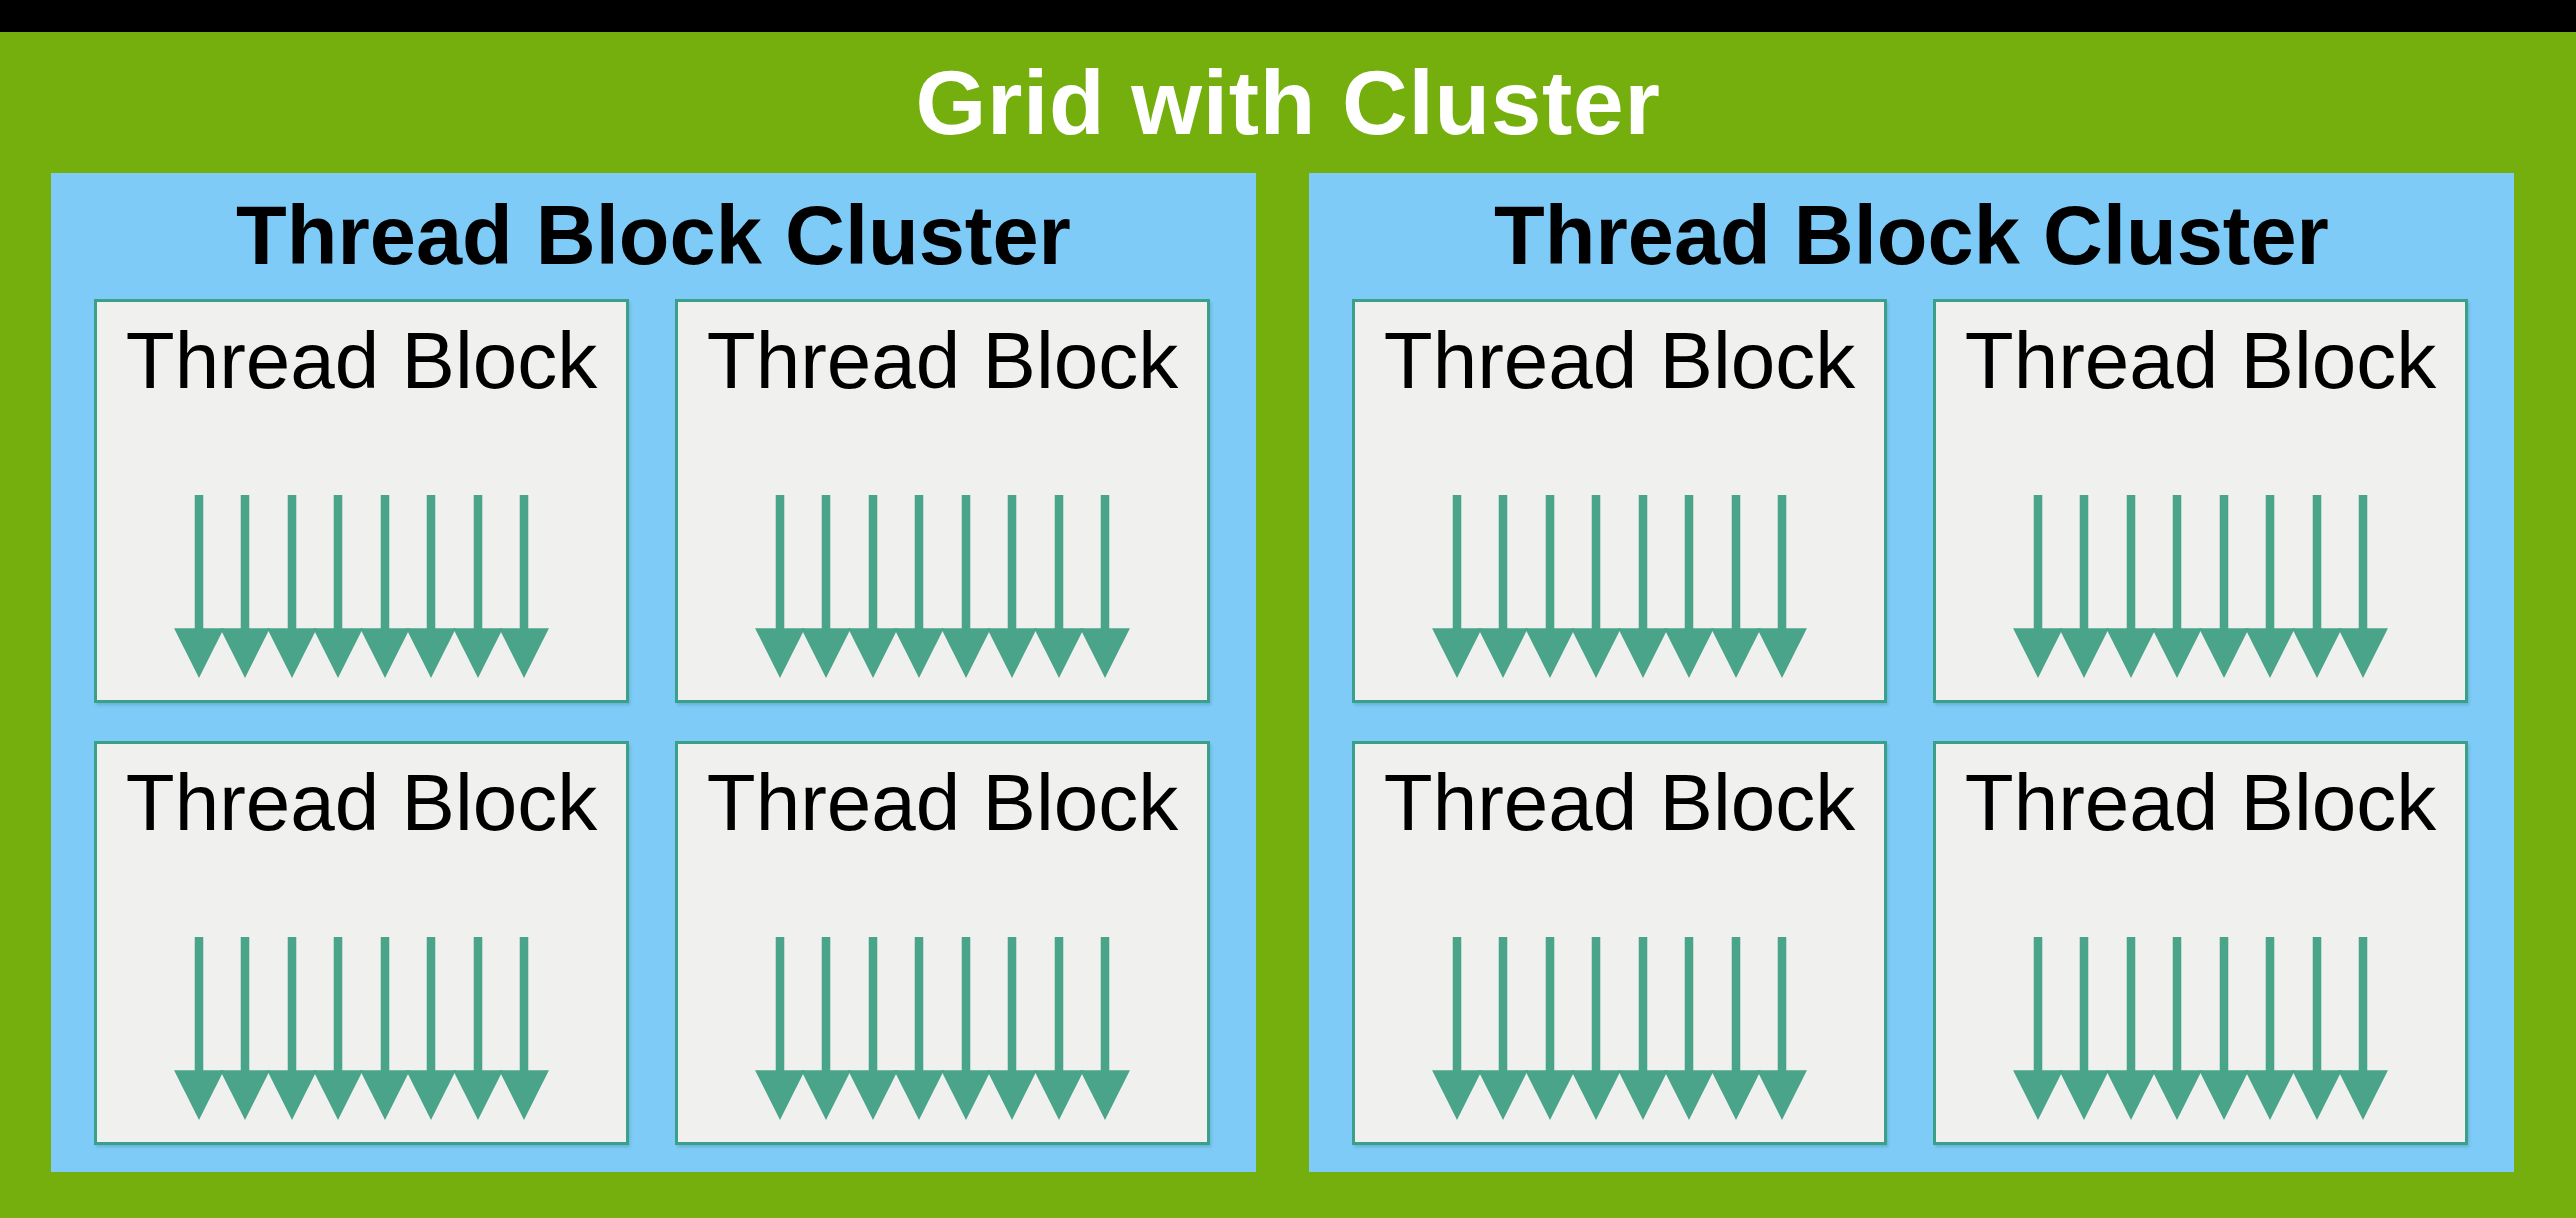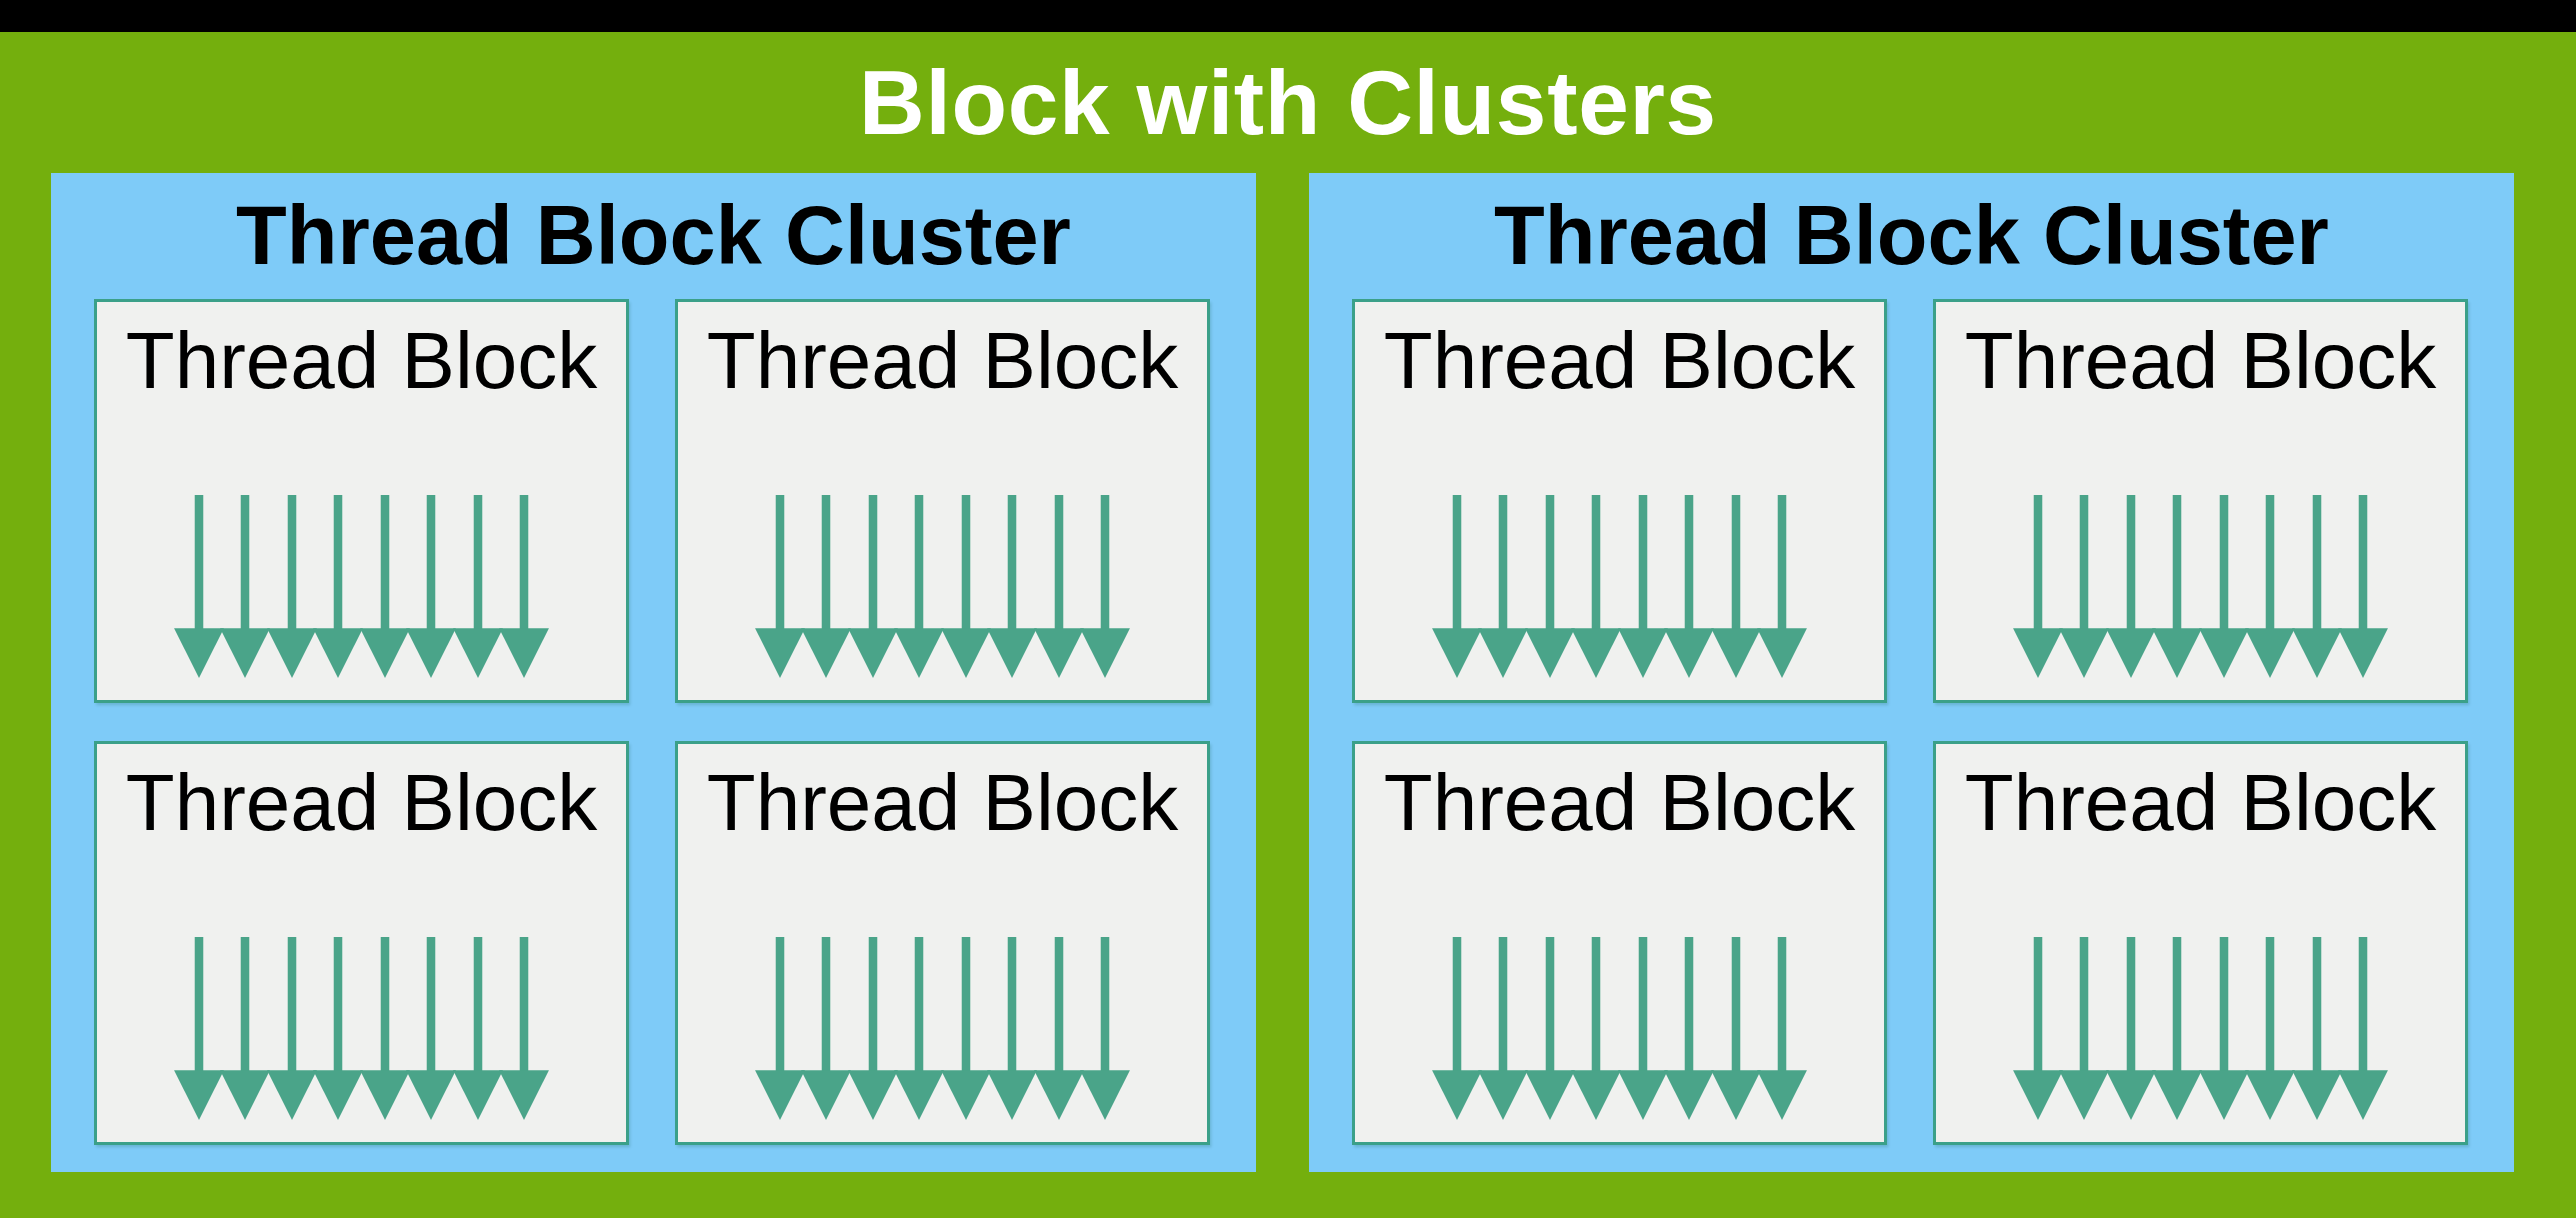--- a/index.html
+++ b/index.html
@@ -100,21 +100,21 @@
   .arrows svg + svg { margin-left: -3.6px; }
 </style>
 </head>
 <body>
 
 <div class="canvas">
 
   <div class="top-bar"></div>
 
   <div class="title-band">
-    <div class="diagram-title">Block with Clusters</div>
+    <div class="diagram-title">Grid with Cluster</div>
   </div>
 
   <div class="clusters-row">
 
     <div class="cluster">
       <div class="cluster-label">Thread Block Cluster</div>
       <div class="blocks-grid">
         <div class="block">
           <div class="block-label">Thread Block</div>
           <div class="arrows">

